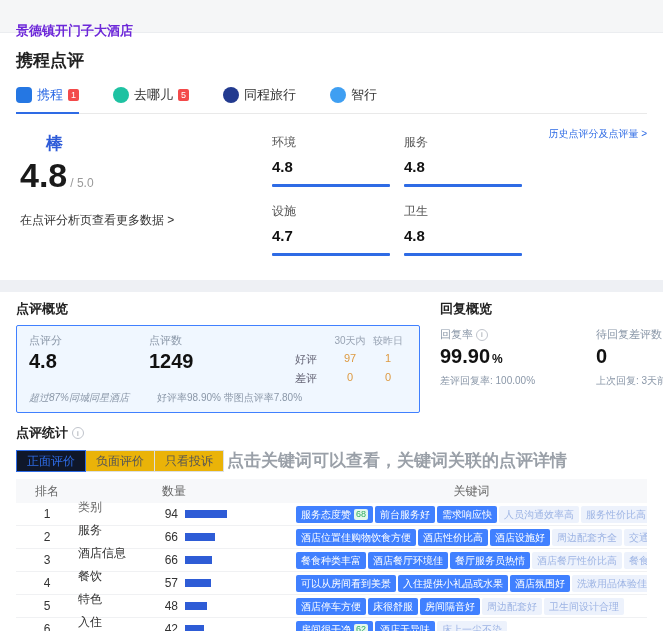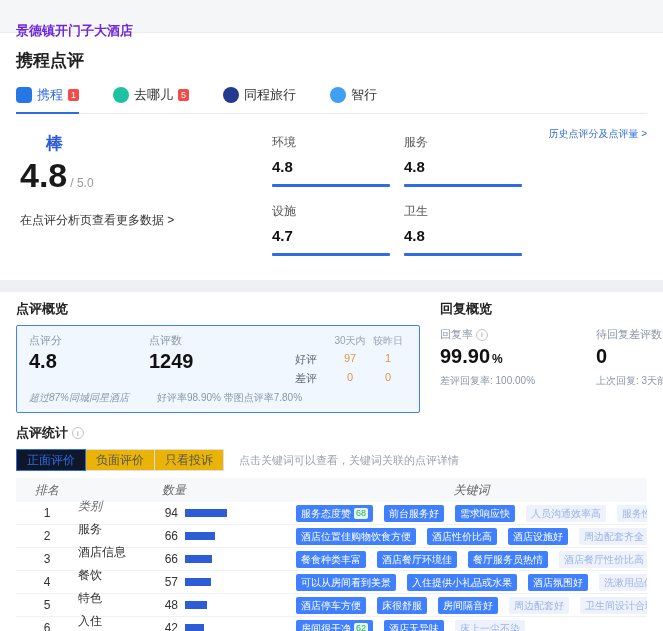--- a/index.html
+++ b/index.html
@@ -66,32 +66,32 @@
 .reply-note{font-size:10px;color:#8a97a8;margin-top:7px;white-space:nowrap;}
 
 .stats-title-row{margin-top:11px;display:flex;align-items:center;gap:4px;}
 .stats-title{font-size:13px;font-weight:bold;color:#222;}
 .info-icon{width:12px;height:12px;border-radius:50%;border:1px solid #c0c4cc;color:#9aa0a8;font-size:8px;display:inline-flex;align-items:center;justify-content:center;font-style:normal;}
 
 .filter-row{margin-top:7px;display:flex;align-items:center;}
 .filter-btns{display:flex;}
 .filter-btn{font-size:12px;line-height:20px;padding:0 10px;border:1px solid #dcdfe4;color:#555;background:#eab308;cursor:pointer;margin-right:-1px;}
 .filter-btn.active{border-color:#2e6be5;color:#2e6be5;position:relative;z-index:1;background:#0f172a;}
-.filter-hint{font-size:11px;color:#9aa0a8;margin-left:16px;}
+.filter-hint{font-size:17px;color:#9aa0a8;margin-left:4px;font-weight:bold;}
 
 .stats-table{margin-top:7px;}
-.t-header{display:flex;align-items:center;height:24px;background:#f7f8fa;font-size:12px;color:#666;font-style:italic;}
+.t-header{display:flex;align-items:center;height:24px;background:#f7f8fa;font-size:12px;color:#666;}
 .t-row{display:flex;align-items:center;height:23px;border-bottom:1px solid #f0f1f3;font-size:12px;color:#333;}
 .c-rank{width:62px;text-align:center;}
 .c-cat{width:70px;margin-top:32px;}
 .c-count{width:148px;display:flex;align-items:center;}
 .c-count-h{width:148px;padding-left:14px;}
 .c-count .num{width:30px;text-align:right;margin-right:7px;}
 .bar{height:8px;background:#2e5cd6;display:inline-block;}
-.c-kw{flex:1;display:flex;align-items:center;gap:11px;overflow:hidden;white-space:nowrap;}
+.c-kw{flex:1;display:flex;align-items:center;gap:2px;overflow:hidden;white-space:nowrap;}
 .c-kw-h{flex:1;text-align:center;}
 .pill{display:inline-flex;align-items:center;font-size:10px;line-height:13px;padding:2px 5px;border-radius:2px;white-space:nowrap;cursor:pointer;flex:none;}
 .pill.solid{background:#4080ff;color:#fff;}
 .pill.light{background:#edf2fc;color:#9db4e4;}
 .pill-count{margin-left:3px;background:#e4f7ec;color:#2fae62;font-size:9px;line-height:11px;padding:0 2px;border-radius:2px;}
 </style>
 </head>
 <body>
 
 <div class="topbar">

